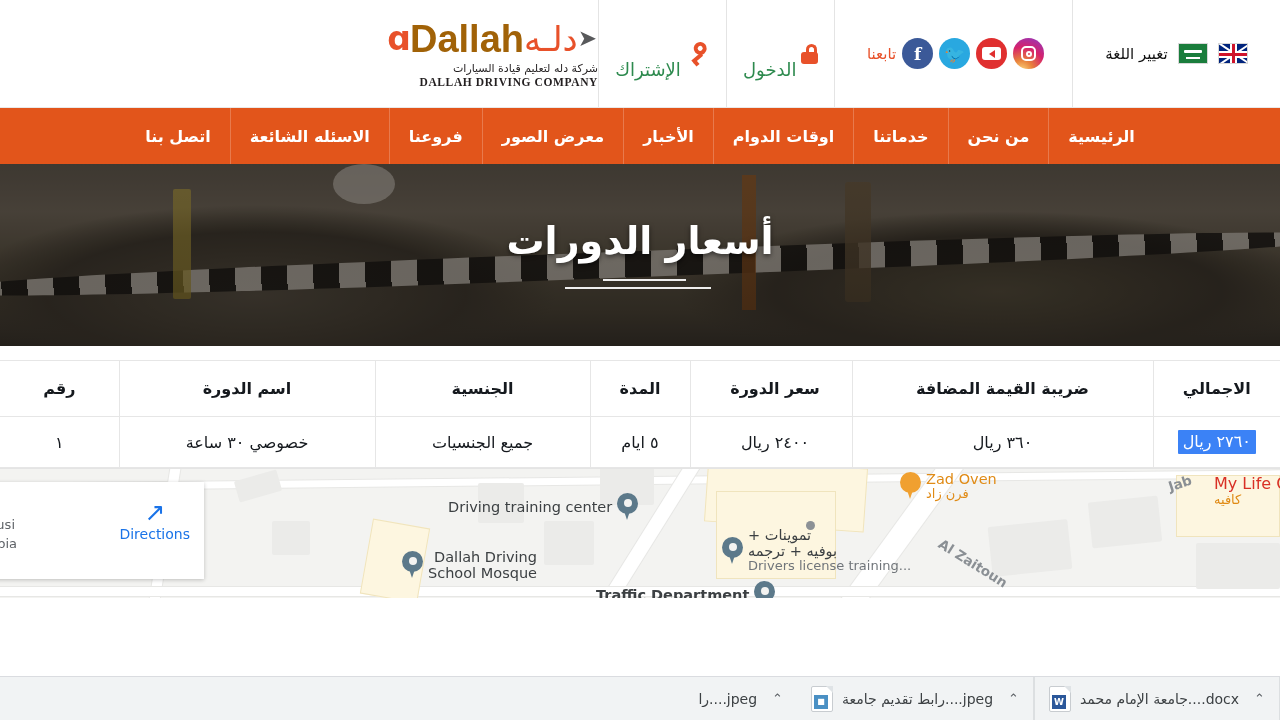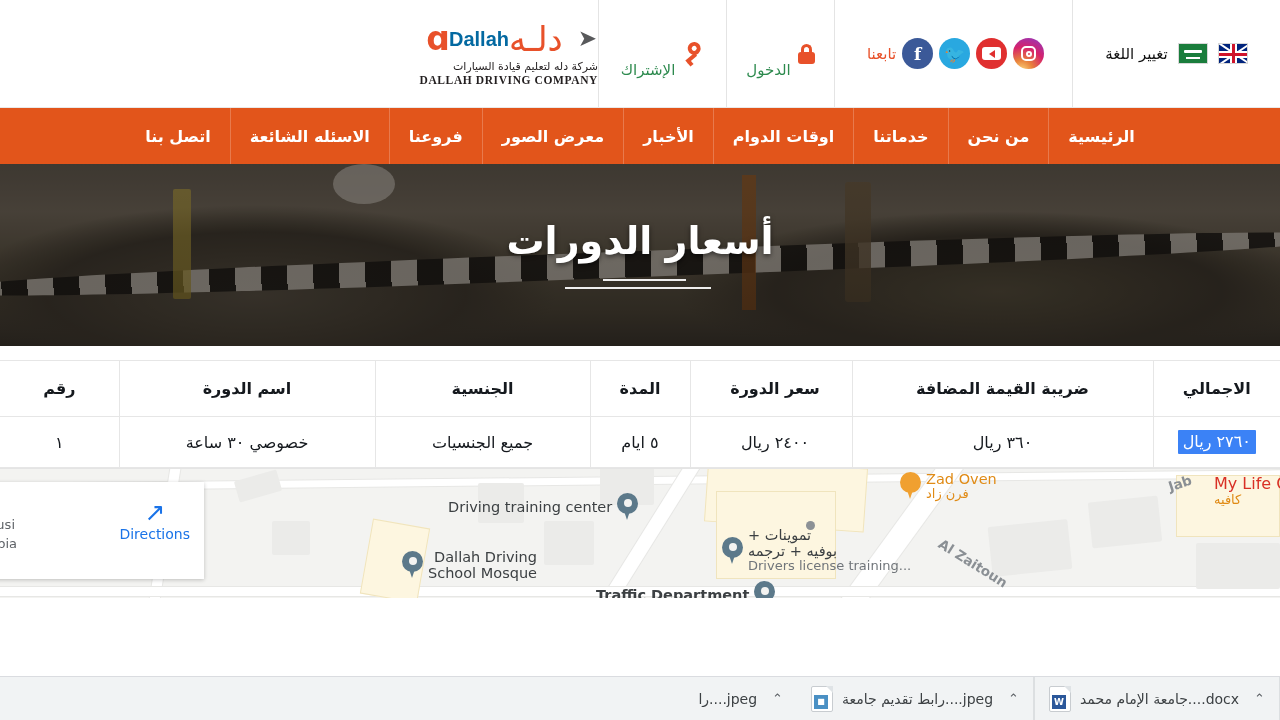--- a/index.html
+++ b/index.html
@@ -101,43 +101,43 @@
   .yt-box {
     width: 19px; height: 13px; background: #fff; border-radius: 3px;
     display: flex; align-items: center; justify-content: center;
   }
   .yt-box i {
     width: 0; height: 0;
     border-top: 4px solid transparent; border-bottom: 4px solid transparent;
     border-right: 6px solid #e02f2f; display: block;
   }
 
-  .auth-label { font-size: 15px; white-space: nowrap; margin-top: 32px; }
+  .auth-label { font-size: 18px; white-space: nowrap; margin-top: 32px; }
   .login-label { color: #2d8a4e; }
   .signup-label { color: #2d8a4e; }
   .lock-icon { width: 17px; height: 20px; position: relative; display:inline-block; }
   .lock-icon .body { position:absolute; bottom:0; width:17px; height:12px; background:#e8512a; border-radius:3px; }
   .lock-icon .shackle { position:absolute; top:0; left:3px; width:11px; height:10px; border:3px solid #e8512a; border-bottom:none; border-radius:6px 6px 0 0; }
   .key-icon { width: 22px; height: 20px; position: relative; display:inline-block; transform: rotate(-40deg); }
   .key-icon .ring { position:absolute; right:0; top:0; width:13px; height:13px; border:4px solid #e8512a; border-radius:50%; }
   .key-icon .shaft { position:absolute; left:1px; top:10px; width:12px; height:4px; background:#e8512a; }
   .key-icon .tooth { position:absolute; left:1px; top:13px; width:4px; height:5px; background:#e8512a; }
 
   .logo-wrap { display: flex; flex-direction: column; align-items: flex-start; }
   .logo-row { display: flex; align-items: center; direction: ltr; }
   .logo-mark {
     font-size: 33px; font-weight: bold; color: #e8512a;
     font-family: "DejaVu Sans", sans-serif; line-height: 1;
     letter-spacing: -1px;
   }
   .logo-dallah {
-    font-size: 20px; font-weight: bold; color: #0369a1; line-height: 1;
+    font-size: 38px; font-weight: bold; color: #a16207; line-height: 1;
     font-family: "Liberation Sans", sans-serif;
   }
-  .logo-ar-mark { font-size: 34px; color: #e8512a; line-height: 1; margin-right: 15px; }
+  .logo-ar-mark { font-size: 34px; color: #e8512a; line-height: 1; margin-right: 0; }
   .logo-swoosh { color: #58595b; font-size: 23px; line-height: 1; margin-right: 1px;}
   .logo-sub-ar { font-size: 11px; color: #231f20; margin-top: 4px; direction: rtl; letter-spacing: -0.2px;}
   .logo-sub-en { font-size: 11.5px; color: #231f20; font-family: "Liberation Serif", serif; font-weight: bold; letter-spacing: 0.6px; margin-top: 1px; direction: ltr;}
 
   
   .nav {
     height: 56px; background: #e2551b;
     display: flex; flex-direction: row;
     align-items: stretch; justify-content: center;
   }

